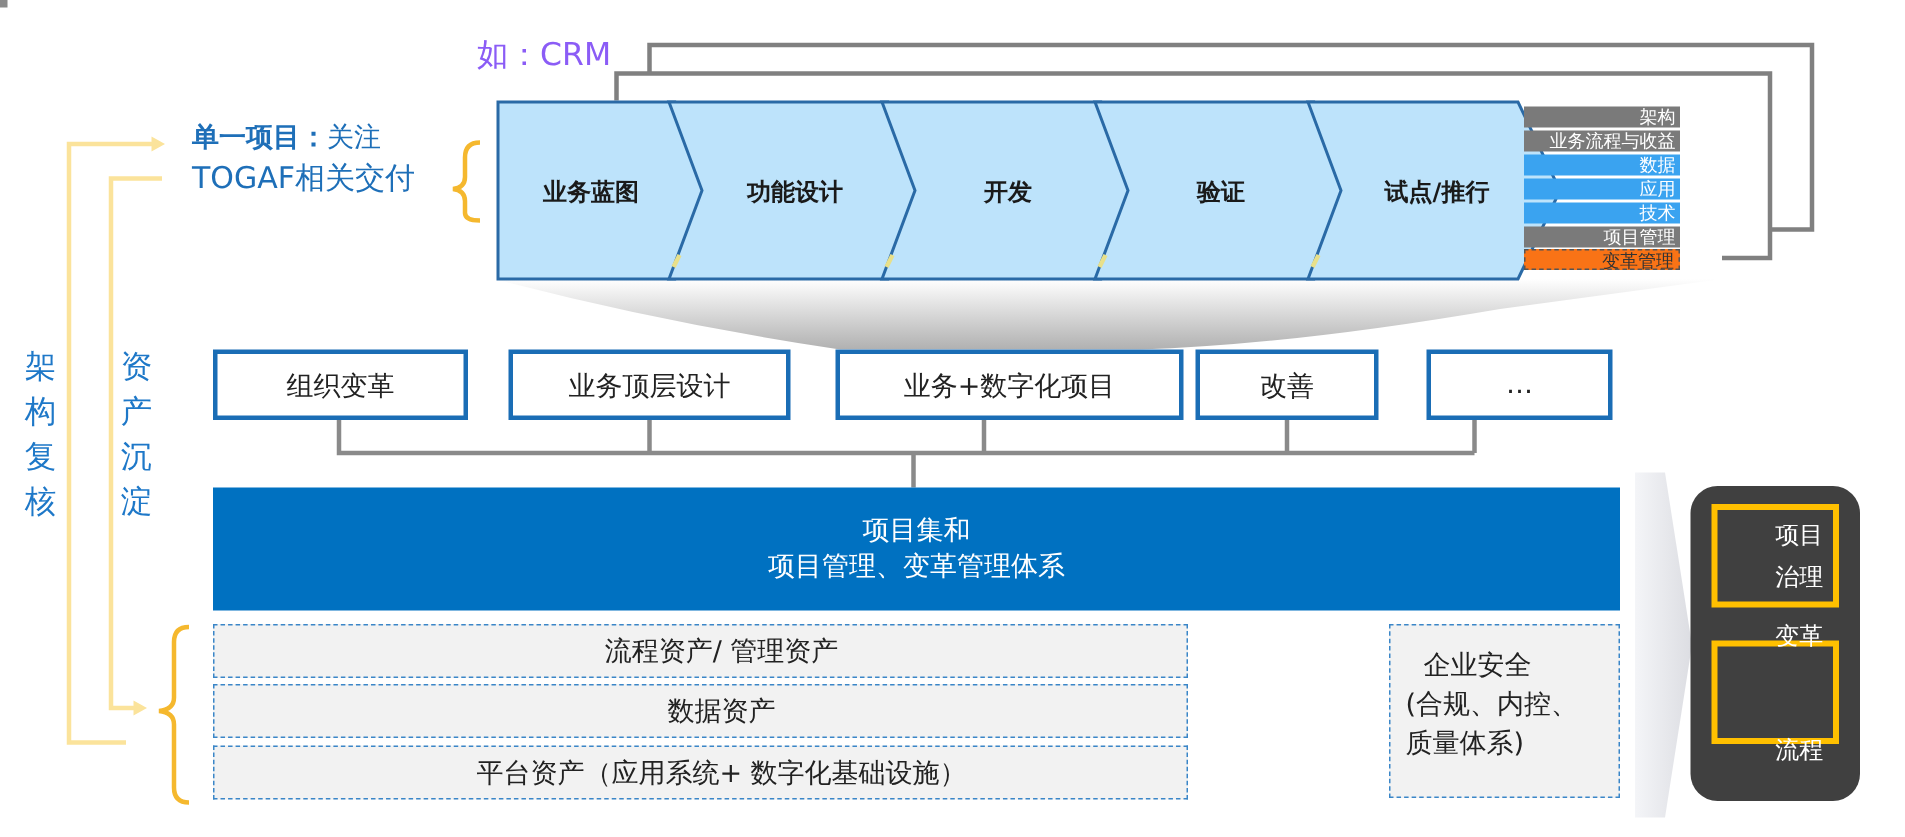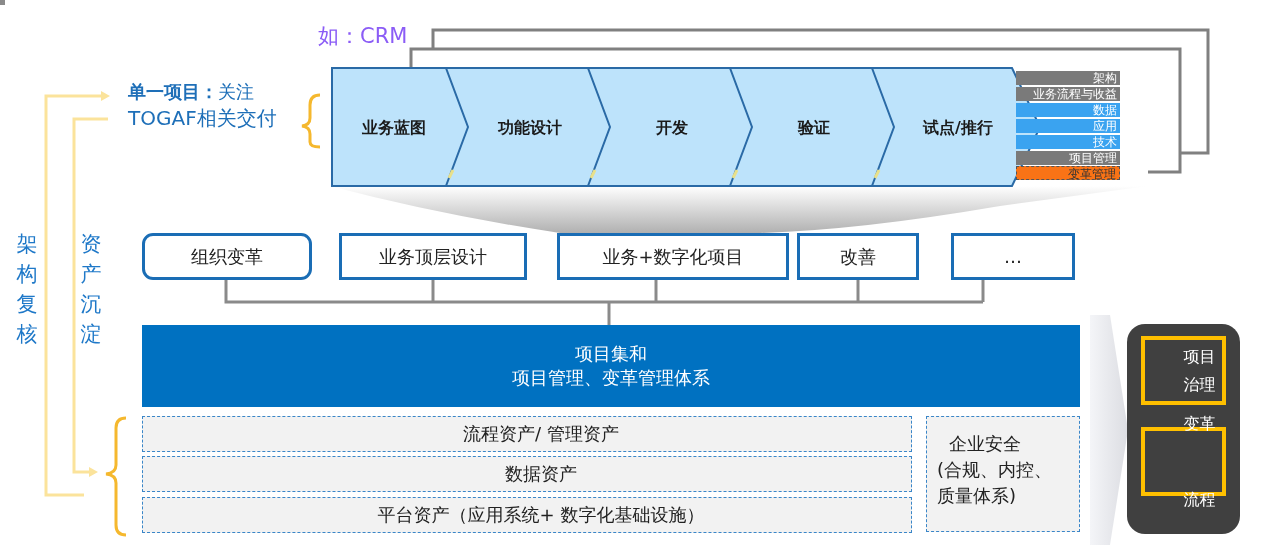--- a/index.html
+++ b/index.html
@@ -26,21 +26,21 @@
   .r-gray { background: #7a7a7a; }
   .r-blue { background: #3aa3f0; }
   .r-yellow { background: #f97316; color: #333; border: 1px dashed #555; }
 
   .init-box { position: absolute; top: 233px; height: 47px; border: 3px solid #1a6db5; box-sizing: border-box;
               background: #fff; font-size: 18px; color: #222; display: flex; align-items: center; justify-content: center; }
 
   .pm-bar { left: 142px; top: 325px; width: 938px; height: 82px; background: #0071c1; color: #fff;
             font-size: 18px; line-height: 24px; text-align: center; display: flex; flex-direction: column; justify-content: center; }
 
-  .asset-row { position: absolute; left: 142px; width: 770px; height: 36px; background: #f2f2f2;
+  .asset-row { position: absolute; left: 142px; width: 650px; height: 36px; background: #f2f2f2;
                border: 1.5px dashed #3a86c8; box-sizing: border-box; font-size: 18px; color: #222;
                display: flex; align-items: center; justify-content: center; padding-left: 28px; }
   .sec-box { left: 926px; top: 416px; width: 154px; height: 116px; background: #f2f2f2;
              border: 1.5px dashed #3a86c8; box-sizing: border-box; font-size: 18px; color: #222;
              line-height: 26px; padding: 14px 0 0 10px; }
   .sec-box div:first-child { padding-left: 12px; }
 
   .gov-panel { left: 1127px; top: 324px; width: 113px; height: 210px; background: #404040; border-radius: 18px; }
   .gov-btn { position: absolute; left: 14px; width: 85px; height: 69px; border: 4px solid #ffc000; box-sizing: border-box;
              color: #fff; font-size: 16px; line-height: 28px; text-align: center; display: flex; flex-direction: column; justify-content: center; padding-left: 32px; }
@@ -128,21 +128,21 @@
 <div class="chev-label" style="left:898px;">试点/推行</div>
 
 <div class="stack-row r-gray" style="top:71px;">架构</div>
 <div class="stack-row r-gray" style="top:87px;">业务流程与收益</div>
 <div class="stack-row r-blue" style="top:103px;">数据</div>
 <div class="stack-row r-blue" style="top:119px;">应用</div>
 <div class="stack-row r-blue" style="top:135px;">技术</div>
 <div class="stack-row r-gray" style="top:151px;">项目管理</div>
 <div class="stack-row r-yellow" style="top:166px;">变革管理</div>
 
-<div class="init-box" style="left:142px; width:170px;border-radius:11px;">组织变革</div>
+<div class="init-box" style="left:142px; width:170px;">组织变革</div>
 <div class="init-box" style="left:339px; width:188px;">业务顶层设计</div>
 <div class="init-box" style="left:557px; width:232px;">业务+数字化项目</div>
 <div class="init-box" style="left:797px; width:122px;">改善</div>
 <div class="init-box" style="left:951px; width:124px;">…</div>
 
 <div class="abs pm-bar">
   <div>项目集和</div>
   <div>项目管理、变革管理体系</div>
 </div>
 

